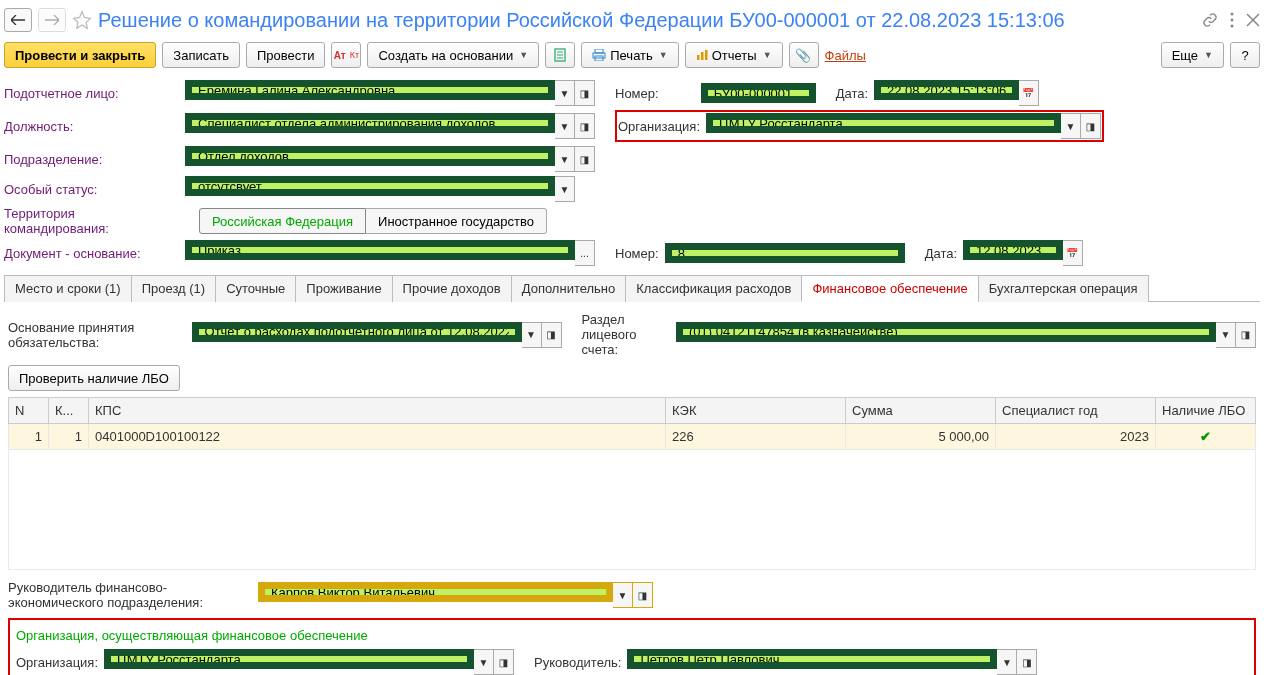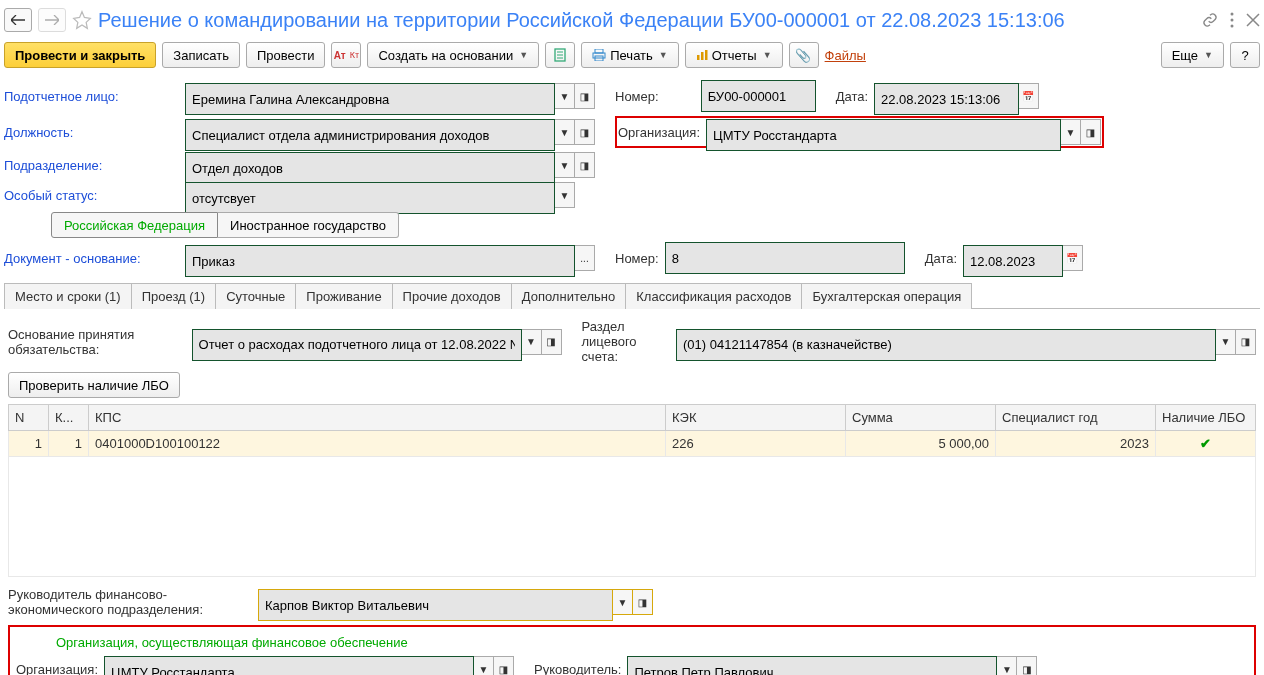--- a/index.html
+++ b/index.html
@@ -10,43 +10,43 @@
 .title { font-size: 20px; flex: 1; color: #3b82f6; }
 .header-icons { display: flex; gap: 12px; align-items: center; color: #888; }
 .toolbar { display: flex; gap: 6px; align-items: center; padding: 2px 0 10px; flex-wrap: wrap; }
 .btn { height: 26px; padding: 0 10px; border: 1px solid #aaa; background: linear-gradient(#fff,#eee); border-radius: 3px; cursor: pointer; display: inline-flex; align-items: center; gap: 4px; }
 .btn.primary { background: linear-gradient(#ffe066,#fccf3a); font-weight: bold; border-color: #c8a22a; }
 .btn.icon-only { width: 30px; padding: 0; justify-content: center; }
 .btn .dd { font-size: 9px; color: #555; margin-left: 2px; }
 .link { color: #c2410c; text-decoration: underline; cursor: pointer; }
 .form-row { display: flex; gap: 20px; padding: 2px 0; align-items: center; }
 .form-col { display: flex; align-items: center; gap: 6px; }
-.label { width: 175px; color: #1d4ed8; }
+.label { width: 175px; color: #701a75; }
 .label-sm { color: #333; }
 .input-group { display: flex; align-items: stretch; height: 26px; }
-.input { border: 1px solid #14532d; padding: 0 6px; height: 32px; background: #e5e5e5; }
+.input { border: 7px solid #14532d; padding: 0 6px; height: 20px; background: #bef264; }
 .input-btn { width: 20px; border: 1px solid #aaa; border-left: none; background: #f6f6f6; display: flex; align-items: center; justify-content: center; cursor: pointer; font-size: 10px; }
-.territory-buttons { display: flex; gap: 0; margin-left: 47px; }
+.territory-buttons { display: flex; gap: 0; }
 .territory-btn { height: 26px; padding: 0 12px; border: 1px solid #aaa; background: #f6f6f6; cursor: pointer; }
 .territory-btn.active { color: #0a0; border-color: #888; }
 .territory-btn:first-child { border-radius: 3px 0 0 3px; }
 .territory-btn:last-child { border-radius: 0 3px 3px 0; border-left: none; }
 .tabs { display: flex; border-bottom: 1px solid #bbb; margin-top: 6px; }
 .tab { padding: 5px 10px; border: 1px solid #bbb; border-bottom: none; background: #f4f4f4; cursor: pointer; position: relative; top: 1px; margin-right: -1px; }
 .tab.active { background: #fff; border-bottom: 1px solid #fff; color: #cc0000; }
 .tab-content { padding: 8px 4px; }
 .table { width: 100%; border-collapse: collapse; margin-top: 6px; }
 .table th { background: #f4f4f4; border: 1px solid #ccc; padding: 5px 6px; text-align: left; font-weight: normal; }
 .table td { border: 1px solid #e8e8e8; padding: 5px 6px; }
 .table tr.row { background: #fef6df; }
 .table tr.row td:nth-child(1),.table tr.row td:nth-child(2),.table tr.row td:nth-child(5),.table tr.row td:nth-child(6) { text-align: right; }
 .table-body-spacer { height: 120px; }
 .highlight-red { border: 2px solid #d00; padding: 1px; }
 .highlight-yellow .input, .highlight-yellow .input-btn { border-color: #d6a80c; }
-.green-title { color: #0a0; padding: 4px 0; margin-left: 40px; }
+.green-title { color: #0a0; padding: 4px 0; }
 .section-red { border: 2px solid #d00; padding: 4px 6px; margin-top: 6px; }
 .checkmark { color: #090; font-weight: bold; }
 .spacer { flex: 1; }
 svg { display: block; }
 </style>
 </head>
 <body>
 
 <div class="header">
   <div class="nav-btn">
@@ -192,20 +192,21 @@
   <div class="form-col">
     <span class="label">Особый статус:</span>
     <div class="input-group">
         <input class="input" style="width: 370px;" value="отсутсвует">
         <div class="input-btn">▼</div>
       </div>
   </div>
 </div>
 
 <div class="form-row">
+  <span class="label">Территория командирования:</span>
   <div class="territory-buttons">
     <button class="territory-btn active">Российская Федерация</button>
     <button class="territory-btn">Иностранное государство</button>
   </div>
 </div>
 
 <div class="form-row">
   <div class="form-col">
     <span class="label">Документ - основание:</span>
     <div class="input-group">
@@ -227,20 +228,21 @@
 </div>
 
 <div class="tabs">
   <div class="tab">Место и сроки (1)</div>
   <div class="tab">Проезд (1)</div>
   <div class="tab">Суточные</div>
   <div class="tab">Проживание</div>
   <div class="tab">Прочие доходов</div>
   <div class="tab">Дополнительно</div>
   <div class="tab">Классификация расходов</div>
+  <div class="tab active">Финансовое обеспечение</div>
   <div class="tab">Бухгалтерская операция</div>
 </div>
 
 <div class="tab-content">
   <div class="form-row">
     <div class="form-col">
       <span class="label-sm">Основание принятия обязательства:</span>
       <div class="input-group">
           <input class="input" style="width: 330px;" value="Отчет о расходах подотчетного лица от 12.08.2022 № б/н">
           <div class="input-btn">▼</div>

